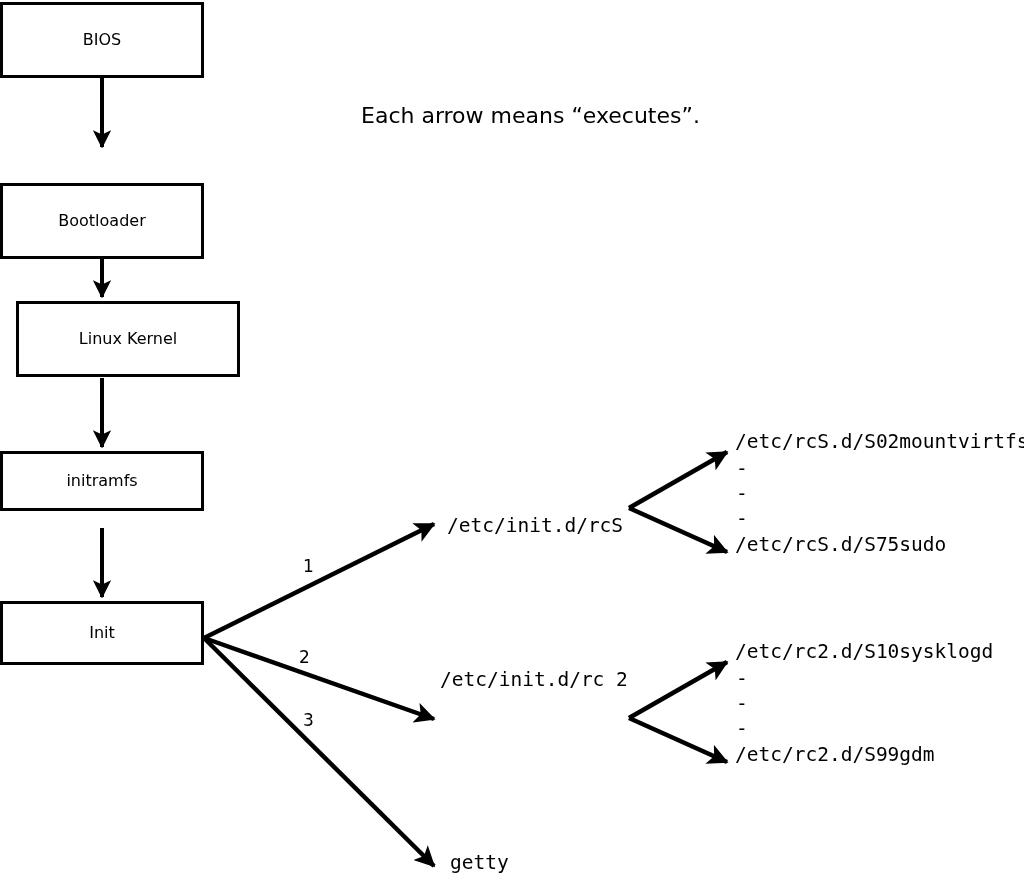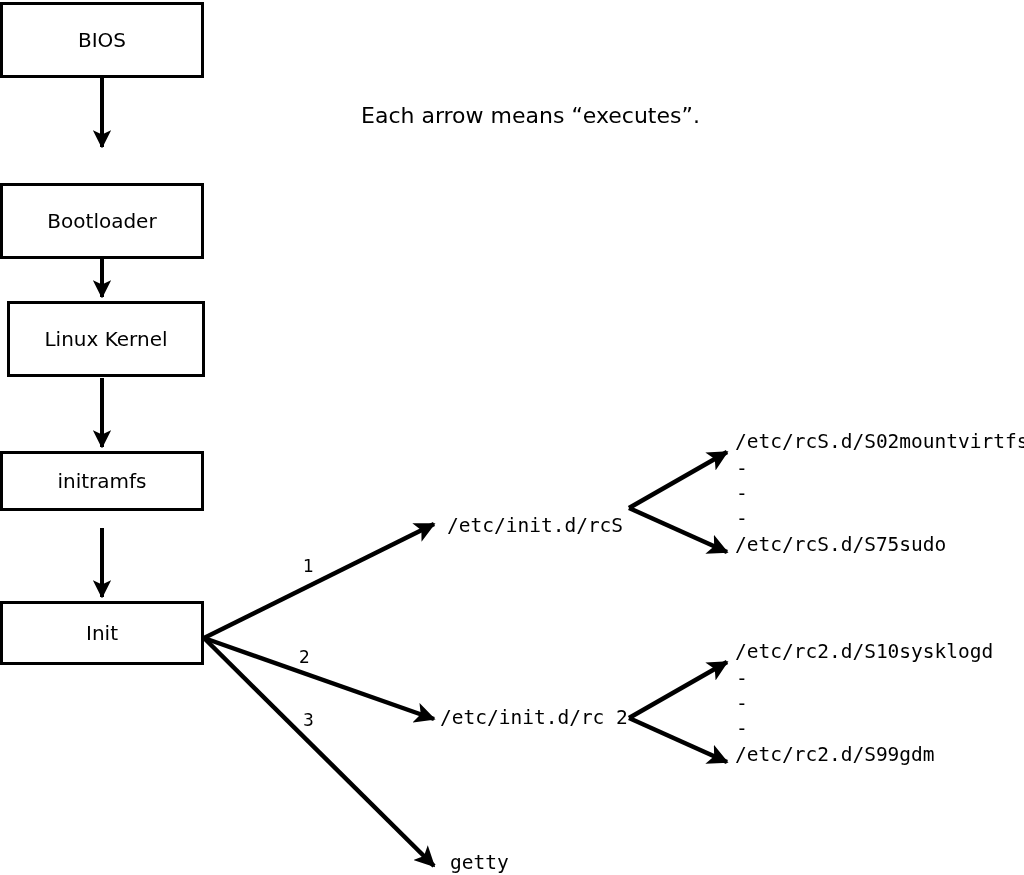--- a/index.html
+++ b/index.html
@@ -30,21 +30,21 @@
     position: absolute;
     box-sizing: border-box;
     border: 3px solid #000000;
     background: #ffffff;
     display: flex;
     align-items: center;
     justify-content: center;
   }
   .node-label {
     font-family: "DejaVu Sans", "Liberation Sans", sans-serif;
-    font-size: 20px;
+    font-size: 16px;
     line-height: 1;
     color: #000000;
     white-space: nowrap;
   }
   .mono-label {
     position: absolute;
     font-family: "DejaVu Sans Mono", "Liberation Mono", monospace;
     font-size: 19.5px;
     line-height: 1;
     color: #000000;
@@ -103,41 +103,41 @@
   </svg>
 
   <div class="node-box" style="left:0px; top:2px; width:204px; height:76px;">
     <span class="node-label">BIOS</span>
   </div>
 
   <div class="node-box" style="left:0px; top:151px; width:204px; height:76px;margin-top:32px;">
     <span class="node-label">Bootloader</span>
   </div>
 
-  <div class="node-box" style="left:7px; top:301px; width:198px; height:76px;">
+  <div class="node-box" style="left:16px; top:301px; width:224px; height:76px;">
     <span class="node-label">Linux Kernel</span>
   </div>
 
   <div class="node-box" style="left:0px; top:451px; width:204px; height:60px;">
     <span class="node-label">initramfs</span>
   </div>
 
   <div class="node-box" style="left:0px; top:601px; width:204px; height:64px;">
     <span class="node-label">Init</span>
   </div>
 
   <div class="caption" style="left:361px; top:105px;">Each arrow means “executes”.</div>
 
   <div class="edge-number" style="left:303px; top:558px;">1</div>
   <div class="edge-number" style="left:299px; top:649px;">2</div>
   <div class="edge-number" style="left:303px; top:712px;">3</div>
 
   <div class="mono-label" style="left:447px; top:516px;">/etc/init.d/rcS</div>
 
-  <div class="mono-label" style="left:440px; top:708px;">/etc/init.d/rc 2</div>
+  <div class="mono-label" style="left:440px; top:670px;">/etc/init.d/rc 2</div>
 
   <div class="mono-label" style="left:450px; top:853px;">getty</div>
 
   <div class="mono-label" style="left:735px; top:432px;">/etc/rcS.d/S02mountvirtfs</div>
   <div class="ellipsis-dot" style="left:736px; top:459px;">-</div>
   <div class="ellipsis-dot" style="left:736px; top:484px;">-</div>
   <div class="ellipsis-dot" style="left:736px; top:509px;">-</div>
   <div class="mono-label" style="left:735px; top:535px;">/etc/rcS.d/S75sudo</div>
 
   <div class="mono-label" style="left:735px; top:642px;">/etc/rc2.d/S10sysklogd</div>

